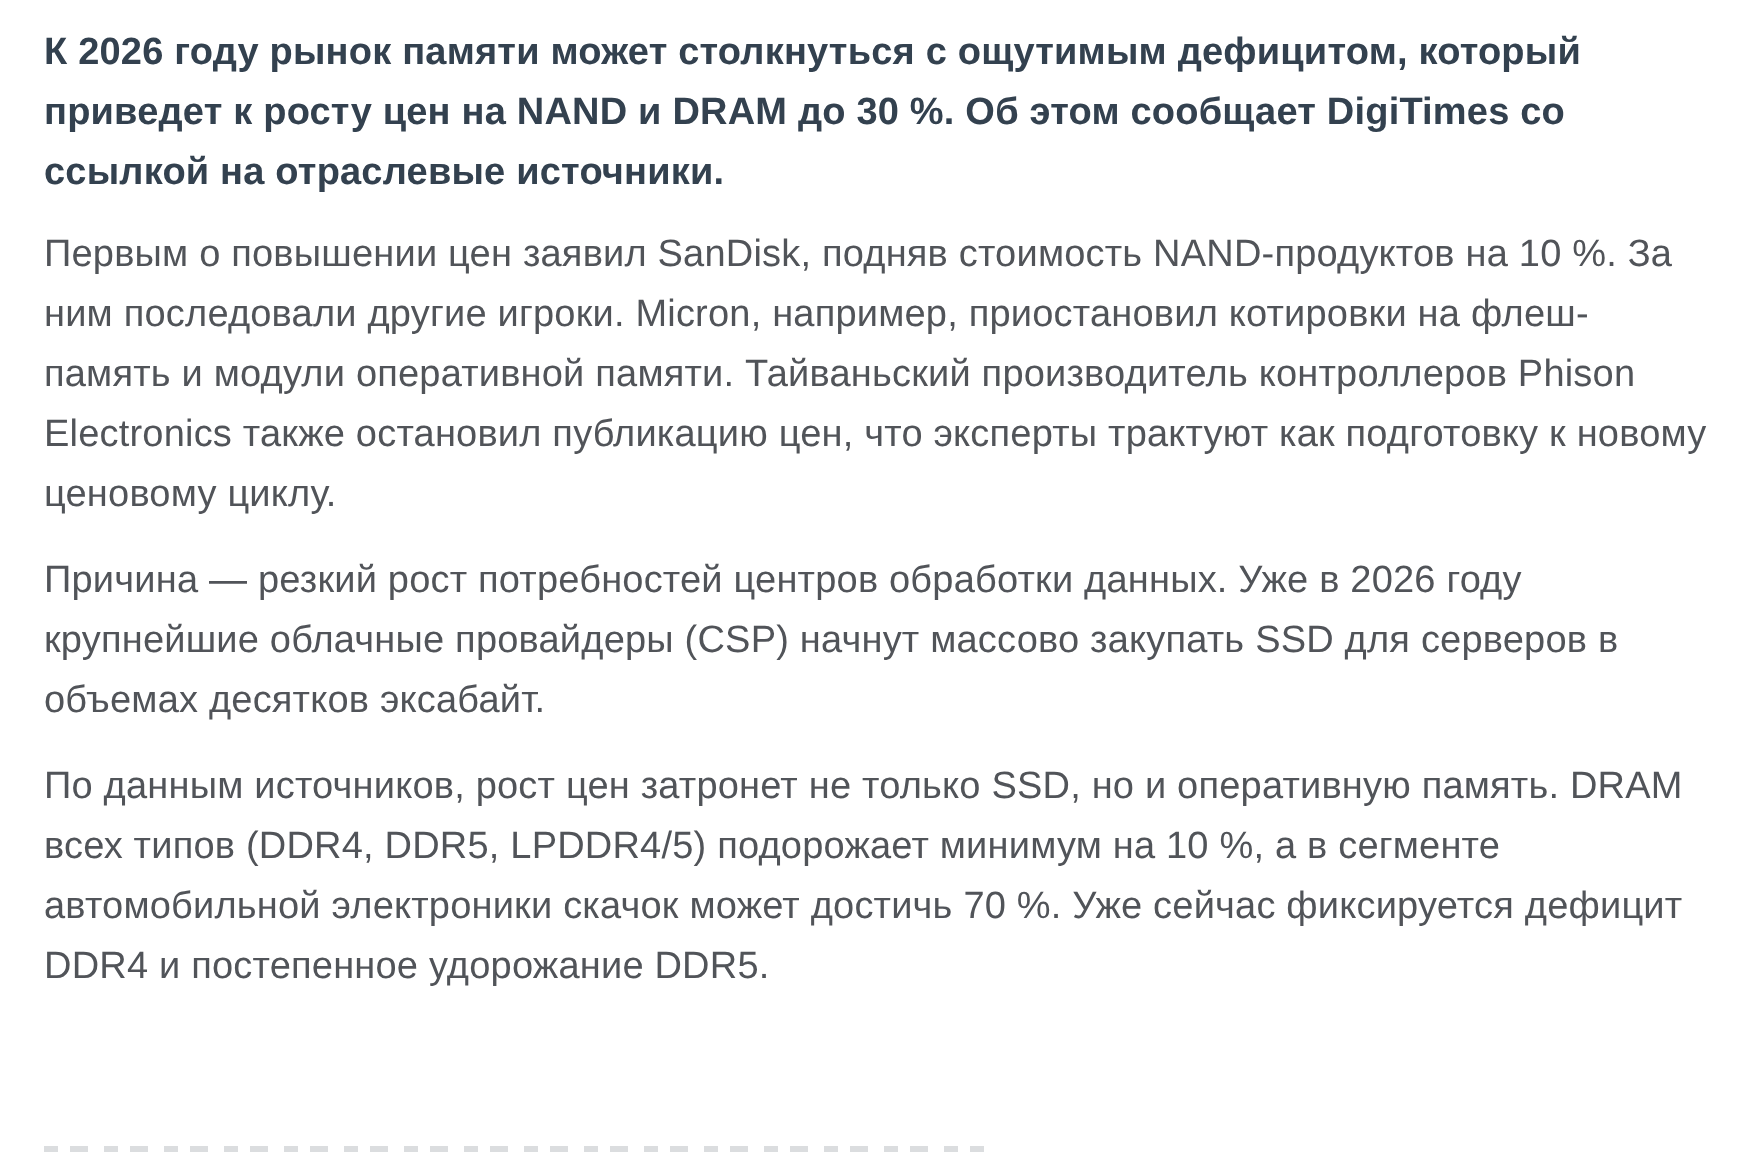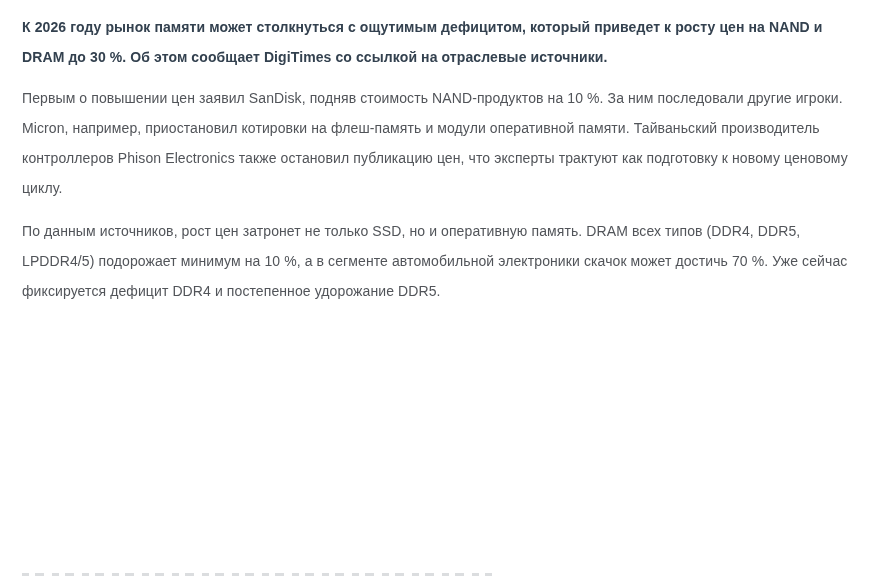--- a/index.html
+++ b/index.html
@@ -19,21 +19,21 @@
     font-family:"Liberation Sans","DejaVu Sans",sans-serif;
     position:relative;
   }
   .article{
     box-sizing:border-box;
     width:880px;
     padding:12px 24px 0 22px;
   }
   .article p{
     margin:0 0 13px 0;
-    font-size:14px;
+    font-size:19px;
     line-height:30px;
     color:var(--body-color);
     letter-spacing:0.1px;
   }
   .article p.lead{
     font-weight:bold;
     color:var(--lead-color);
     margin-bottom:11px;
   }
   
@@ -56,18 +56,19 @@
       transparent 22px, transparent 30px
     );
   }
 </style>
 </head>
 <body>
 
 <article class="article">
   <p class="lead">К 2026 году рынок памяти может столкнуться с ощутимым дефицитом, который приведет к росту цен на NAND и DRAM до 30 %. Об этом сообщает DigiTimes со ссылкой на отраслевые источники.</p>
   <p>Первым о повышении цен заявил SanDisk, подняв стоимость NAND-продуктов на 10 %. За ним последовали другие игроки. Micron, например, приостановил котировки на флеш-память и модули оперативной памяти. Тайваньский производитель контроллеров Phison Electronics также остановил публикацию цен, что эксперты трактуют как подготовку к новому ценовому циклу.</p>
+  <p>Причина — резкий рост потребностей центров обработки данных. Уже в 2026 году крупнейшие облачные провайдеры (CSP) начнут массово закупать SSD для серверов в объемах десятков эксабайт.</p>
   <p>По данным источников, рост цен затронет не только SSD, но и оперативную память. DRAM всех типов (DDR4, DDR5, LPDDR4/5) подорожает минимум на 10 %, а в сегменте автомобильной электроники скачок может достичь 70 %. Уже сейчас фиксируется дефицит DDR4 и постепенное удорожание DDR5.</p>
 </article>
 
 <div class="clipped-line">
   <div class="marks"></div>
 </div>
 
 </body></html>

